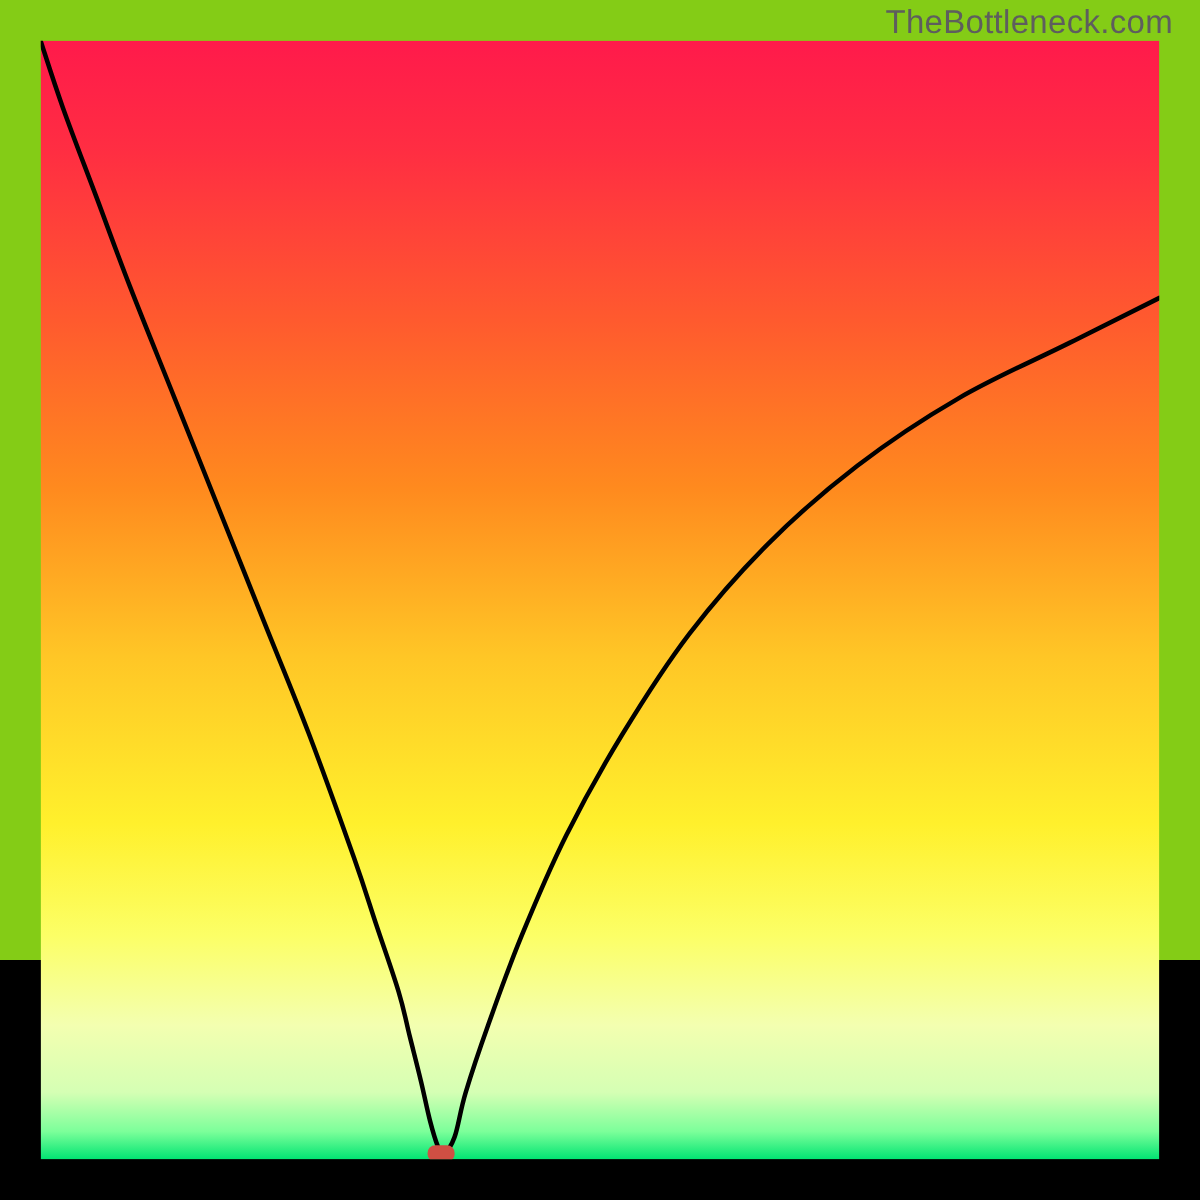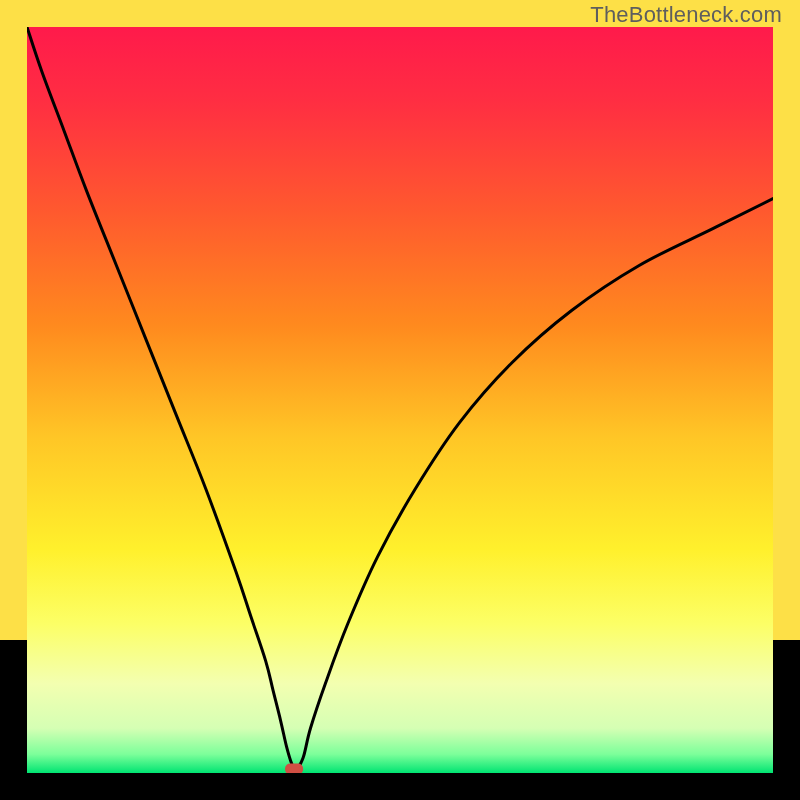--- a/index.html
+++ b/index.html
@@ -2,21 +2,21 @@
 <html><head>
 <meta charset="utf-8">
 <style>
   * { margin: 0; padding: 0; box-sizing: border-box; }
   html, body { width: 800px; height: 800px; overflow: hidden; }
   body { background: #000; font-family: Arial, Helvetica, sans-serif; }
   .frame {
     position: absolute;
     top: 0; left: 0;
     width: 800px; height: 640px;
-    background: #fde047;
+    background: #84cc16;
   }
   .plot {
     position: absolute;
     top: 27px;
     left: 27px;
     width: 746px;
     height: 746px;
     overflow: hidden;
   }
   .watermark {

